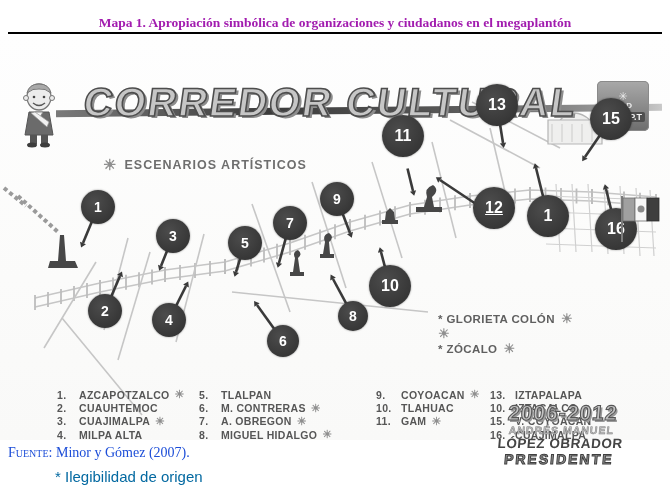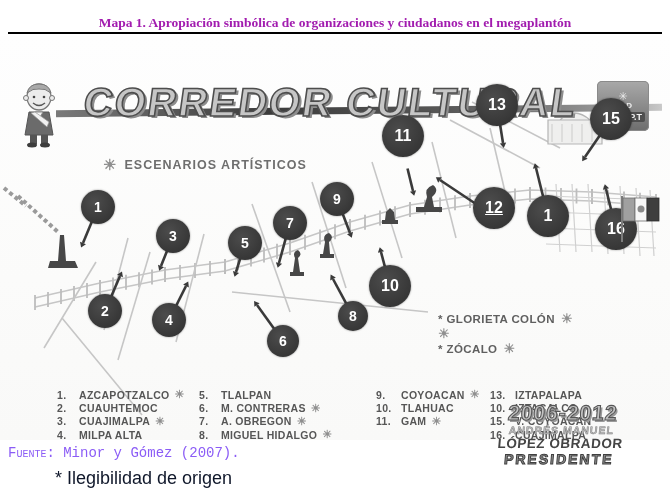--- a/index.html
+++ b/index.html
@@ -2,24 +2,24 @@
 <html><head>
 <meta charset="utf-8">
 <style>
   html,body{margin:0;padding:0;background:#fff;}
   #page{position:relative;width:670px;height:492px;background:#fff;overflow:hidden;
         font-family:"Liberation Sans",sans-serif;}
   
   .doc-title{position:absolute;top:15px;left:0;width:100%;text-align:center;
         font-family:"Liberation Serif",serif;font-weight:bold;font-size:13.5px;color:#a21caf;}
   .title-rule{position:absolute;top:32px;left:8px;width:654px;height:2px;background:#000;}
-  .source-line{position:absolute;top:445px;left:8px;font-family:Liberation Mono, monospace;
-        font-size:14px;color:#8b5cf6;}
+  .source-line{position:absolute;top:445px;left:8px;font-family:Liberation Serif, serif;
+        font-size:14px;color:#1d4ed8;}
   .source-line .sc{font-variant:small-caps;}
-  .footnote{position:absolute;top:468px;left:55px;font-size:18px;color:#0f172a;}
+  .footnote{position:absolute;top:468px;left:55px;font-size:15px;color:#0369a1;}
   
   #map{position:absolute;top:36px;left:0;width:670px;height:404px;
        background:linear-gradient(180deg,#fefefe 0%,#fbfbfa 60%,#f9f9f8 100%);}
   #map-svg{position:absolute;top:0;left:0;pointer-events:none;}
   .street{stroke:#c6c6c6;stroke-width:1.6;fill:none;}
   .grid{stroke:#d0d0d0;stroke-width:1.2;fill:none;}
   .tick{stroke:#bdbdbd;stroke-width:1.8;fill:none;}
   .road-dark{stroke:#9a9a9a;stroke-width:4;stroke-dasharray:4 3;fill:none;}
   .leader{stroke:#3a3a3a;stroke-width:2.6;fill:none;}
   .leader-head{fill:#3a3a3a;}

